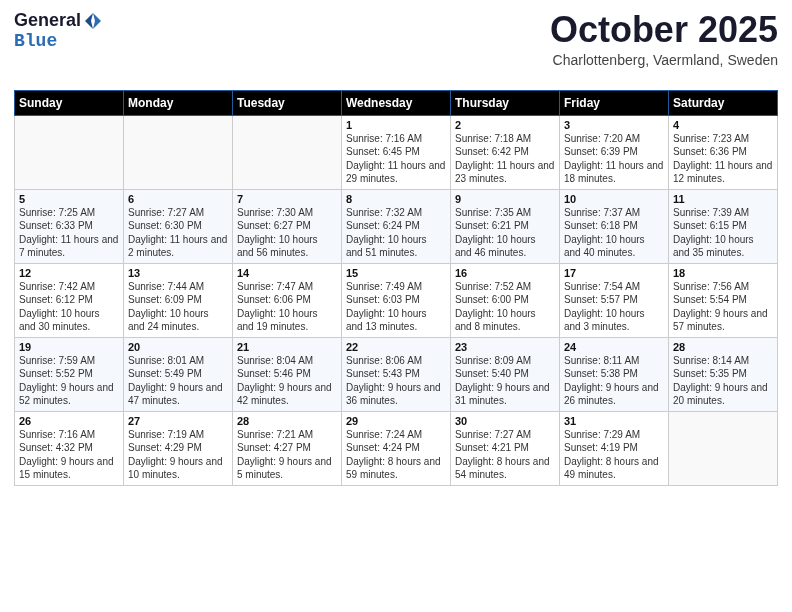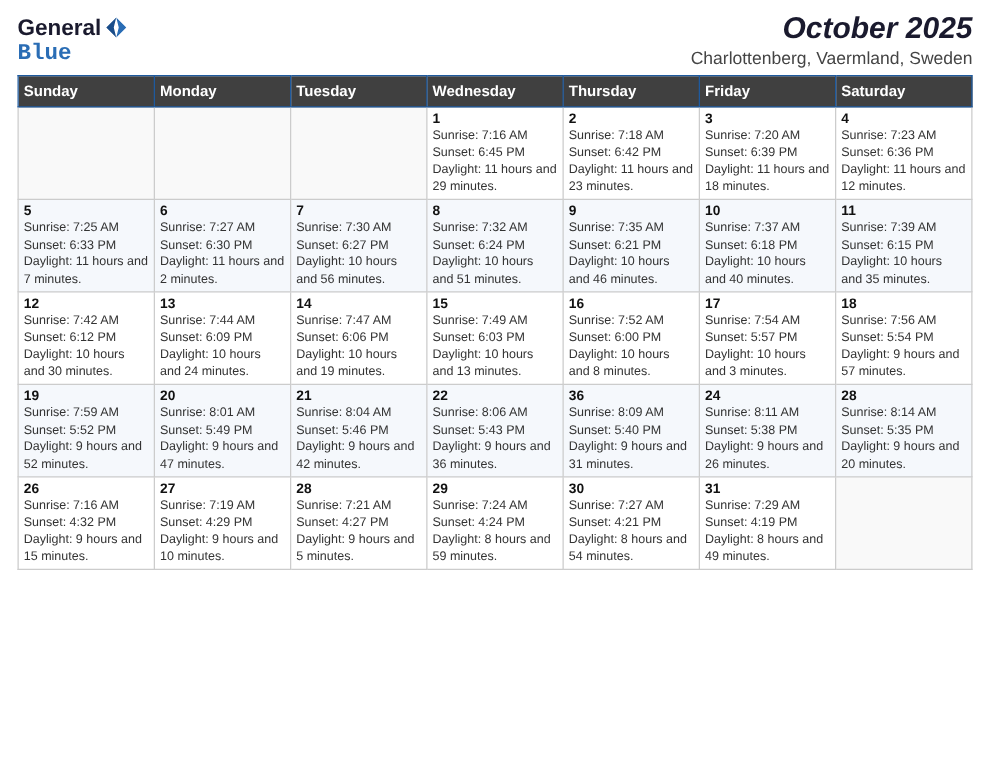--- a/index.html
+++ b/index.html
@@ -9,23 +9,23 @@
       width: 792px;
       height: 612px;
       overflow: hidden;
     }
     .container {
       width: 792px;
       padding: 10px 14px 8px 14px;
     }
     .header {
       display: flex;
-      align-items: center;
+      align-items: flex-start;
       justify-content: space-between;
-      margin-bottom: 6px;
+      margin-bottom: 22px;
     }
     .logo {
       display: flex;
       flex-direction: column;
       align-items: flex-start;
     }
     .logo-text {
       display: flex;
       align-items: center;
     }
@@ -42,38 +42,37 @@
     }
     .logo-icon {
       width: 20px;
       height: 20px;
       margin-left: 2px;
     }
     .title-block {
       text-align: right;
     }
     .month-title {
-      font-size: 24px;
+      font-size: 36px;
       font-weight: bold;
       color: #1a1a2e;
       line-height: 1.1;
-      font-style: italic;
     }
     .subtitle {
       font-size: 14px;
       color: #444;
       margin-top: 2px;
     }
     .calendar {
       width: 100%;
       border-collapse: collapse;
       border: 1px solid #ccc;
     }
     .calendar th {
-      background-color: #404040;
+      background-color: #000000;
       color: #fff;
       font-size: 12px;
       font-weight: bold;
       padding: 5px 4px;
       text-align: left;
       border: 1px solid #1e5a9e;
     }
     .calendar td {
       border: 1px solid #ccc;
       vertical-align: top;
@@ -232,21 +231,21 @@
           </td>
           <td>
             <span class="day-num">21</span>
             <div class="day-info">Sunrise: 8:04 AM<br>Sunset: 5:46 PM<br>Daylight: 9 hours and 42 minutes.</div>
           </td>
           <td>
             <span class="day-num">22</span>
             <div class="day-info">Sunrise: 8:06 AM<br>Sunset: 5:43 PM<br>Daylight: 9 hours and 36 minutes.</div>
           </td>
           <td>
-            <span class="day-num">36</span>
+            <span class="day-num">23</span>
             <div class="day-info">Sunrise: 8:09 AM<br>Sunset: 5:40 PM<br>Daylight: 9 hours and 31 minutes.</div>
           </td>
           <td>
             <span class="day-num">24</span>
             <div class="day-info">Sunrise: 8:11 AM<br>Sunset: 5:38 PM<br>Daylight: 9 hours and 26 minutes.</div>
           </td>
           <td>
             <span class="day-num">28</span>
             <div class="day-info">Sunrise: 8:14 AM<br>Sunset: 5:35 PM<br>Daylight: 9 hours and 20 minutes.</div>
           </td>

